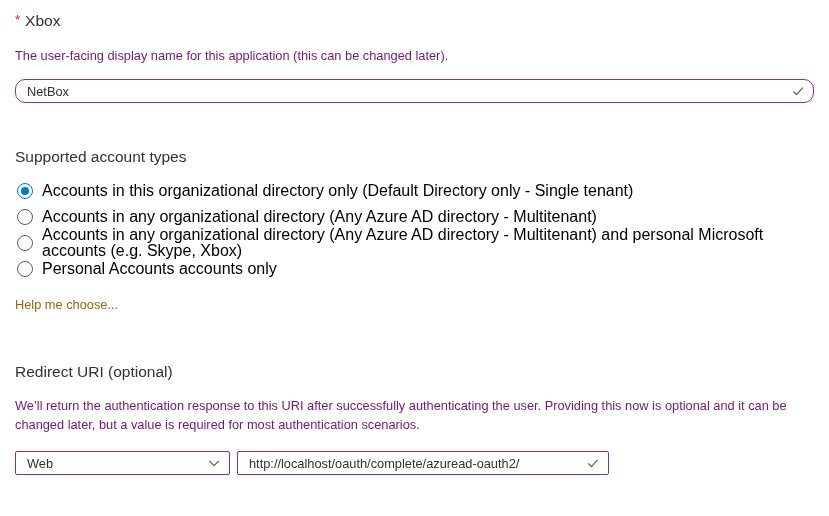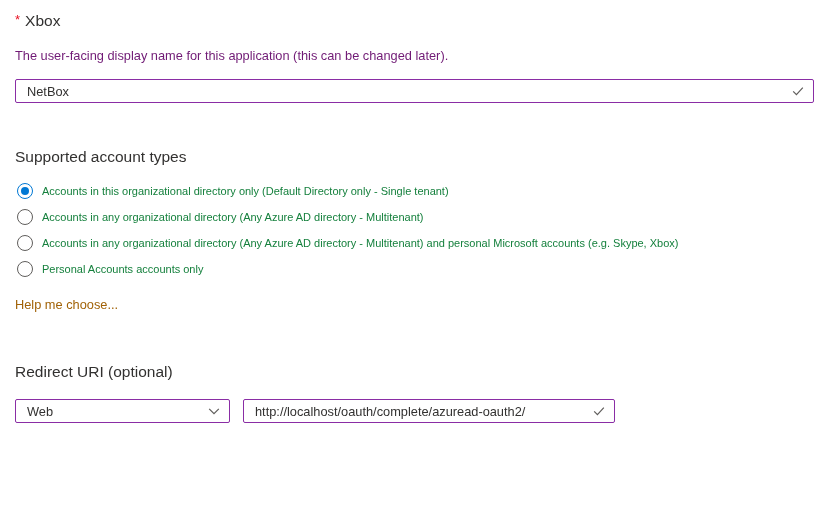--- a/index.html
+++ b/index.html
@@ -58,21 +58,21 @@
   }
   .control .trailing-icon {
     position: absolute;
     right: 8px;
     top: 50%;
     transform: translateY(-50%);
     width: 14px;
     height: 14px;
     pointer-events: none;
   }
-  .name-input-wrap { margin-top: 14px; width: 799px; }
+  .name-input-wrap { margin-top: 14px; width: 799px; border-radius: 10px; }
   
   .name-desc { margin-top: 15px; }
   .accounts-title { margin-top: 43px; }
   .accounts-question { margin-top: 15px; }
   .radio-group { margin-top: 11px; }
   .radio-row {
     display: flex;
     align-items: center;
     height: 26px;
     cursor: pointer;
@@ -92,36 +92,36 @@
   }
   .radio-dot {
     width: 8px;
     height: 8px;
     border-radius: 50%;
     background: #0078d4;
     display: none;
   }
   .radio-row[aria-checked="true"] .radio-outer { border-color: #0078d4; }
   .radio-row[aria-checked="true"] .radio-dot { display: block; }
-  .radio-label { font-size: 11px; color: #15803d; line-height: 16px; }
+  .radio-label { font-size: 16px; color: #000000; line-height: 16px; }
   .help-link {
     display: inline-block;
     margin-top: 15px;
     font-size: 12.8px;
     color: #a16207;
     text-decoration: none;
     cursor: pointer;
   }
   .redirect-title { margin-top: 48px; }
   .redirect-desc { margin-top: 14px; width: 800px; line-height: 19px; }
   .redirect-row {
     margin-top: 17px;
     display: flex;
     align-items: center;
-    gap: 13px;
+    gap: 7px;
   }
   .platform-select {
     width: 215px;
     cursor: pointer;
   }
   .platform-select .select-value {
     font-size: 12.8px;
     color: #323130;
     padding-left: 11px;
   }
@@ -166,20 +166,21 @@
     <div class="radio-row" role="radio" aria-checked="false">
       <span class="radio-outer"></span>
       <span class="radio-label">Personal Accounts accounts only</span>
     </div>
   </div>
 
   <a class="help-link" href="#">Help me choose...</a>
 
   
   <div class="section-title redirect-title">Redirect URI (optional)</div>
+  <div class="desc redirect-desc">We’ll return the authentication response to this URI after successfully authenticating the user. Providing this now is optional and it can be changed later, but a value is required for most authentication scenarios.</div>
 
   <div class="redirect-row">
     <div class="control platform-select" role="combobox">
       <span class="select-value">Web</span>
       <svg class="trailing-icon" viewBox="0 0 16 16">
         <path class="icon-stroke" d="M2.5 5.5 L8 11 L13.5 5.5"></path>
       </svg>
     </div>
     <div class="control uri-input-wrap">
       <input type="text" value="http://localhost/oauth/complete/azuread-oauth2/" style="">

